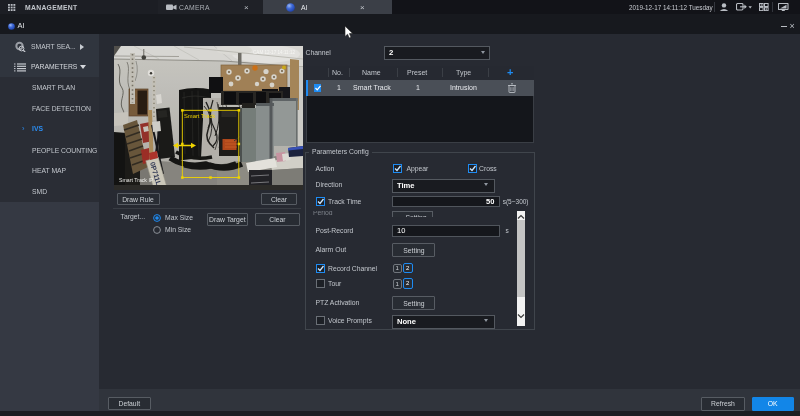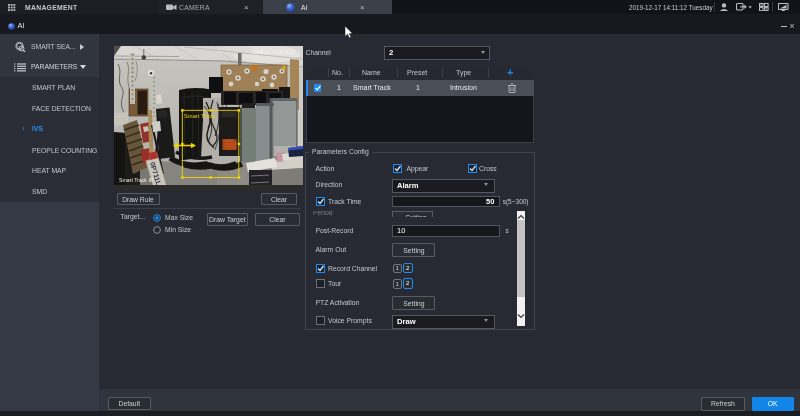--- a/index.html
+++ b/index.html
@@ -408,21 +408,21 @@
   </svg>
 <div class="abs txt" style="left:406.4px;top:164.5px;font-size:6.8px;">Appear</div>
 <div class="cb cbc" style="left:467.5px;top:163.5px;"></div>
 <svg class="abs" style="left:467.5px;top:163.5px;" width="9" height="9">
     <path d="M2 4.5 L4 6.5 L7.5 2" stroke="#cfe8ff" stroke-width="1.3" fill="none"></path>
   </svg>
 <div class="abs txt" style="left:479px;top:164.5px;font-size:6.8px;">Cross</div>
 
 <div class="abs txt" style="left:315.5px;top:181px;font-size:6.8px;">Direction</div>
 <div class="ddn" style="left:392px;top:178.5px;width:101px;height:12px;"></div>
-<div class="abs" style="left:397px;top:180.5px;font-size:7.6px;color:#fff;font-weight:bold;">Alarm</div>
+<div class="abs" style="left:397px;top:180.5px;font-size:7.6px;color:#fff;font-weight:bold;">Time</div>
 <div class="caret" style="left:484px;top:183px;"></div>
 
 <div class="cb cbc" style="left:315.8px;top:197px;"></div>
 <svg class="abs" style="left:315.8px;top:197px;" width="9" height="9">
     <path d="M2 4.5 L4 6.5 L7.5 2" stroke="#cfe8ff" stroke-width="1.3" fill="none"></path>
   </svg>
 <div class="abs txt" style="left:328px;top:198px;font-size:6.8px;">Track Time</div>
 <div class="inp" style="left:392.4px;top:195.6px;width:106px;height:9.5px;"></div>
 <div class="abs" style="left:392.4px;top:196.5px;width:102px;text-align:right;font-size:7.5px;color:#fff;font-weight:bold;">50</div>
 <div class="abs txt" style="left:502.7px;top:197.5px;font-size:6.5px;">s(5~300)</div>
@@ -454,21 +454,21 @@
 <div class="abs txt" style="left:328px;top:280.4px;font-size:6.8px;">Tour</div>
 <div class="btn" style="left:392.6px;top:279.4px;width:7.2px;height:7.2px;border-color:#70757c;font-size:6px;border-radius:2px;">1</div>
 <div class="btn" style="left:402.6px;top:278.3px;width:8.4px;height:8.4px;border:1.4px solid #1e8bf2;font-size:6px;border-radius:2px;color:#fff;">2</div>
 
 <div class="abs txt" style="left:315.5px;top:298.5px;font-size:6.8px;">PTZ Activation</div>
 <div class="btn" style="left:392.4px;top:296px;width:41px;height:12px;">Setting</div>
 
 <div class="cb" style="left:315.8px;top:315.8px;"></div>
 <div class="abs txt" style="left:328px;top:316.8px;font-size:6.8px;">Voice Prompts</div>
 <div class="ddn" style="left:392px;top:314.5px;width:101px;height:12px;"></div>
-<div class="abs" style="left:397px;top:316.5px;font-size:7.6px;color:#fff;font-weight:bold;">Draw</div>
+<div class="abs" style="left:397px;top:316.5px;font-size:7.6px;color:#fff;font-weight:bold;">None</div>
 <div class="caret" style="left:484px;top:319px;"></div>
 
 <div class="abs" style="left:516.5px;top:211px;width:8.5px;height:114.5px;background:#f2f2f2;"></div>
 <div class="abs" style="left:517px;top:220.2px;width:7.5px;height:76.4px;background:#c4c4c4;"></div>
 <svg class="abs" style="left:517px;top:214px;" width="8" height="6">
     <path d="M1 4.5 L4 1.5 L7 4.5" stroke="#3a3a3a" stroke-width="1.2" fill="none"></path>
   </svg>
 <svg class="abs" style="left:517px;top:313px;" width="8" height="6">
     <path d="M1 1.5 L4 4.5 L7 1.5" stroke="#3a3a3a" stroke-width="1.2" fill="none"></path>
   </svg>

